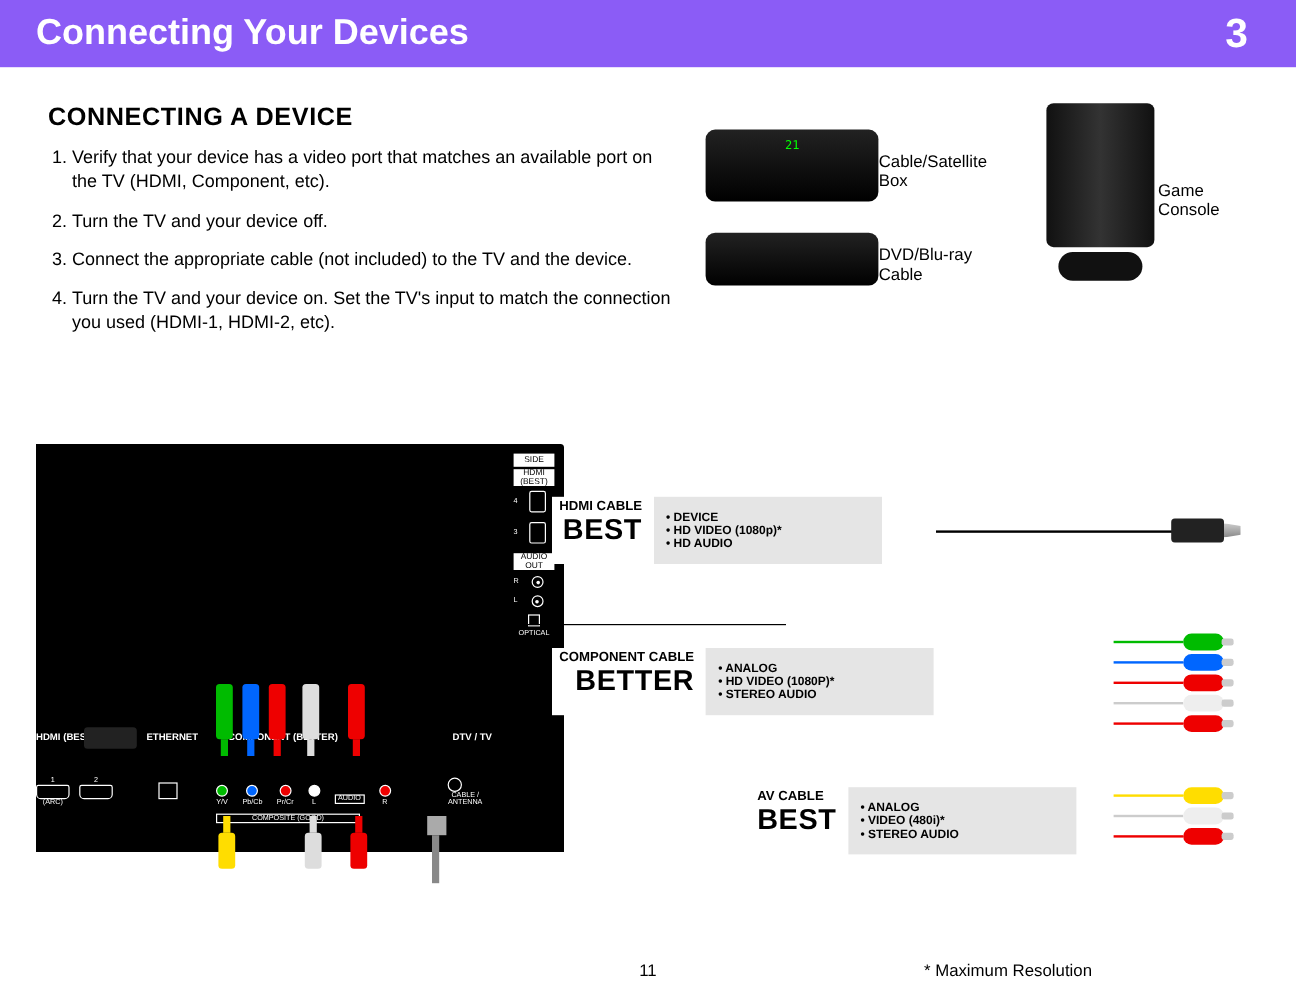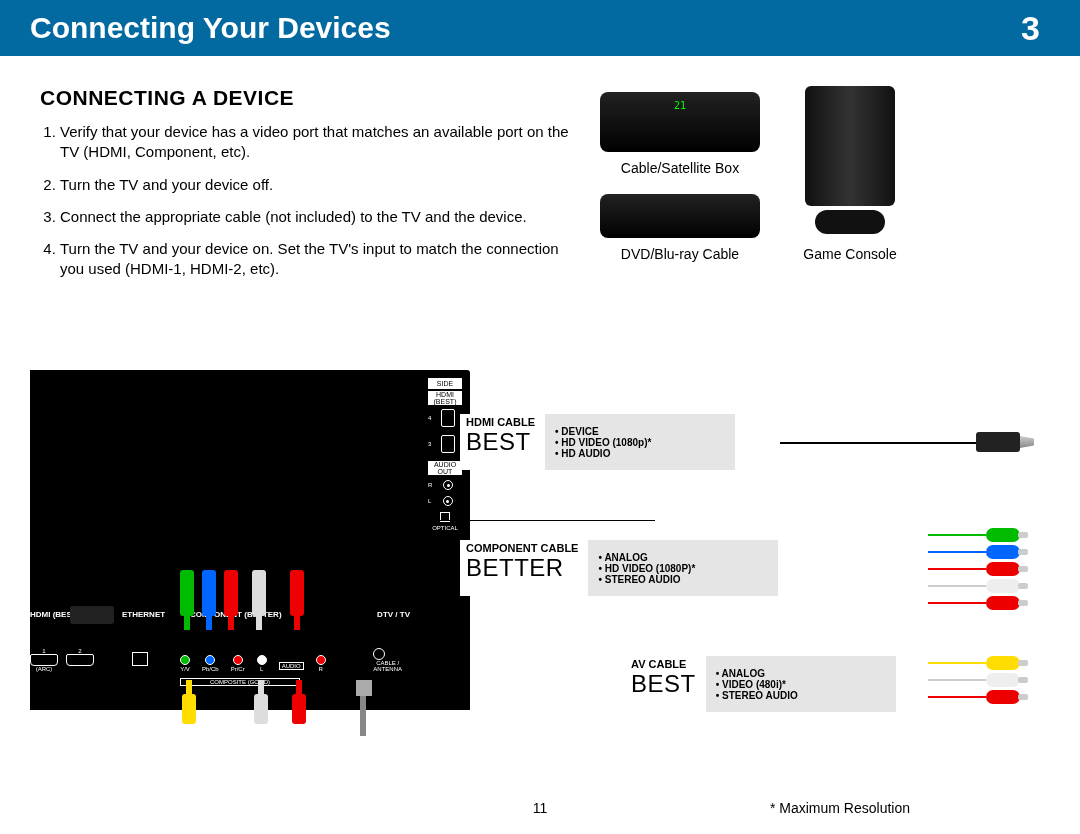--- a/index.html
+++ b/index.html
@@ -5,39 +5,39 @@
   * { box-sizing: border-box; margin: 0; padding: 0; }
   body {
     font-family: Helvetica, Arial, sans-serif;
     width: 1080px;
     height: 834px;
     background: #fff;
     position: relative;
     overflow: hidden;
   }
   .header-bar {
-    background: #0369a1;
+    background: #8b5cf6;
     height: 56px;
     display: flex;
     align-items: center;
     justify-content: space-between;
     padding: 0 40px 0 30px;
     color: #fff;
   }
   .header-title { font-size: 30px; font-weight: bold; }
   .header-num { font-size: 34px; font-weight: bold; }
   .content { padding: 30px 40px 0 40px; display:flex; }
   .left-col { width: 560px; }
   .section-title { font-size: 21px; font-weight: bold; letter-spacing: .5px; }
   .intro { font-size: 15px; margin-top: 10px; }
   .steps { margin: 12px 0 0 20px; font-size: 15px; }
   .steps li { margin-bottom: 12px; padding-right: 20px; line-height:1.35; }
   .right-col { flex:1; position:relative; }
   .devices { display:flex; gap:30px; align-items:flex-end; }
-  .device-col { display:flex; flex-direction:column; align-items:center; font-size:14px; }
+  .device-col { display:flex; align-items:center; font-size:14px; }
   .device-img {
     width:160px; height:60px; background:linear-gradient(#222,#000);
     border-radius:8px; margin-bottom:8px; position:relative;
   }
   .device-img.small { height:44px; width:160px; }
   .device-img .disp {
     position:absolute; top:8px; left:50%; transform:translateX(-50%);
     color:#0f0; font-size:10px; font-family:monospace;
   }
   .console {
@@ -121,21 +121,21 @@
 
   
   .callout {
     position:absolute; display:flex; align-items:stretch;
     height:56px;
   }
   .callout .head {
     background:#fff; padding:2px 10px 2px 6px; display:flex; flex-direction:column; justify-content:flex-start;
   }
   .callout .cable-name{font-size:11px; font-weight:bold;}
-  .callout .rank { font-size:24px; font-weight:400; letter-spacing:.5px; }
+  .callout .rank { font-size:24px; font-weight:700; letter-spacing:.5px;text-align:right; }
   .callout .feats {
     background:#e5e5e5; font-size:10px; font-weight:bold;
     padding:4px 10px; display:flex; flex-direction:column; justify-content:center;
     width:190px;
   }
   .callout .feats div::before{content:"• ";}
   .feat-sub{font-size:10px; font-weight:bold;}
 
   .right-plugs {
     position:absolute; display:flex; flex-direction:column; gap:3px;

